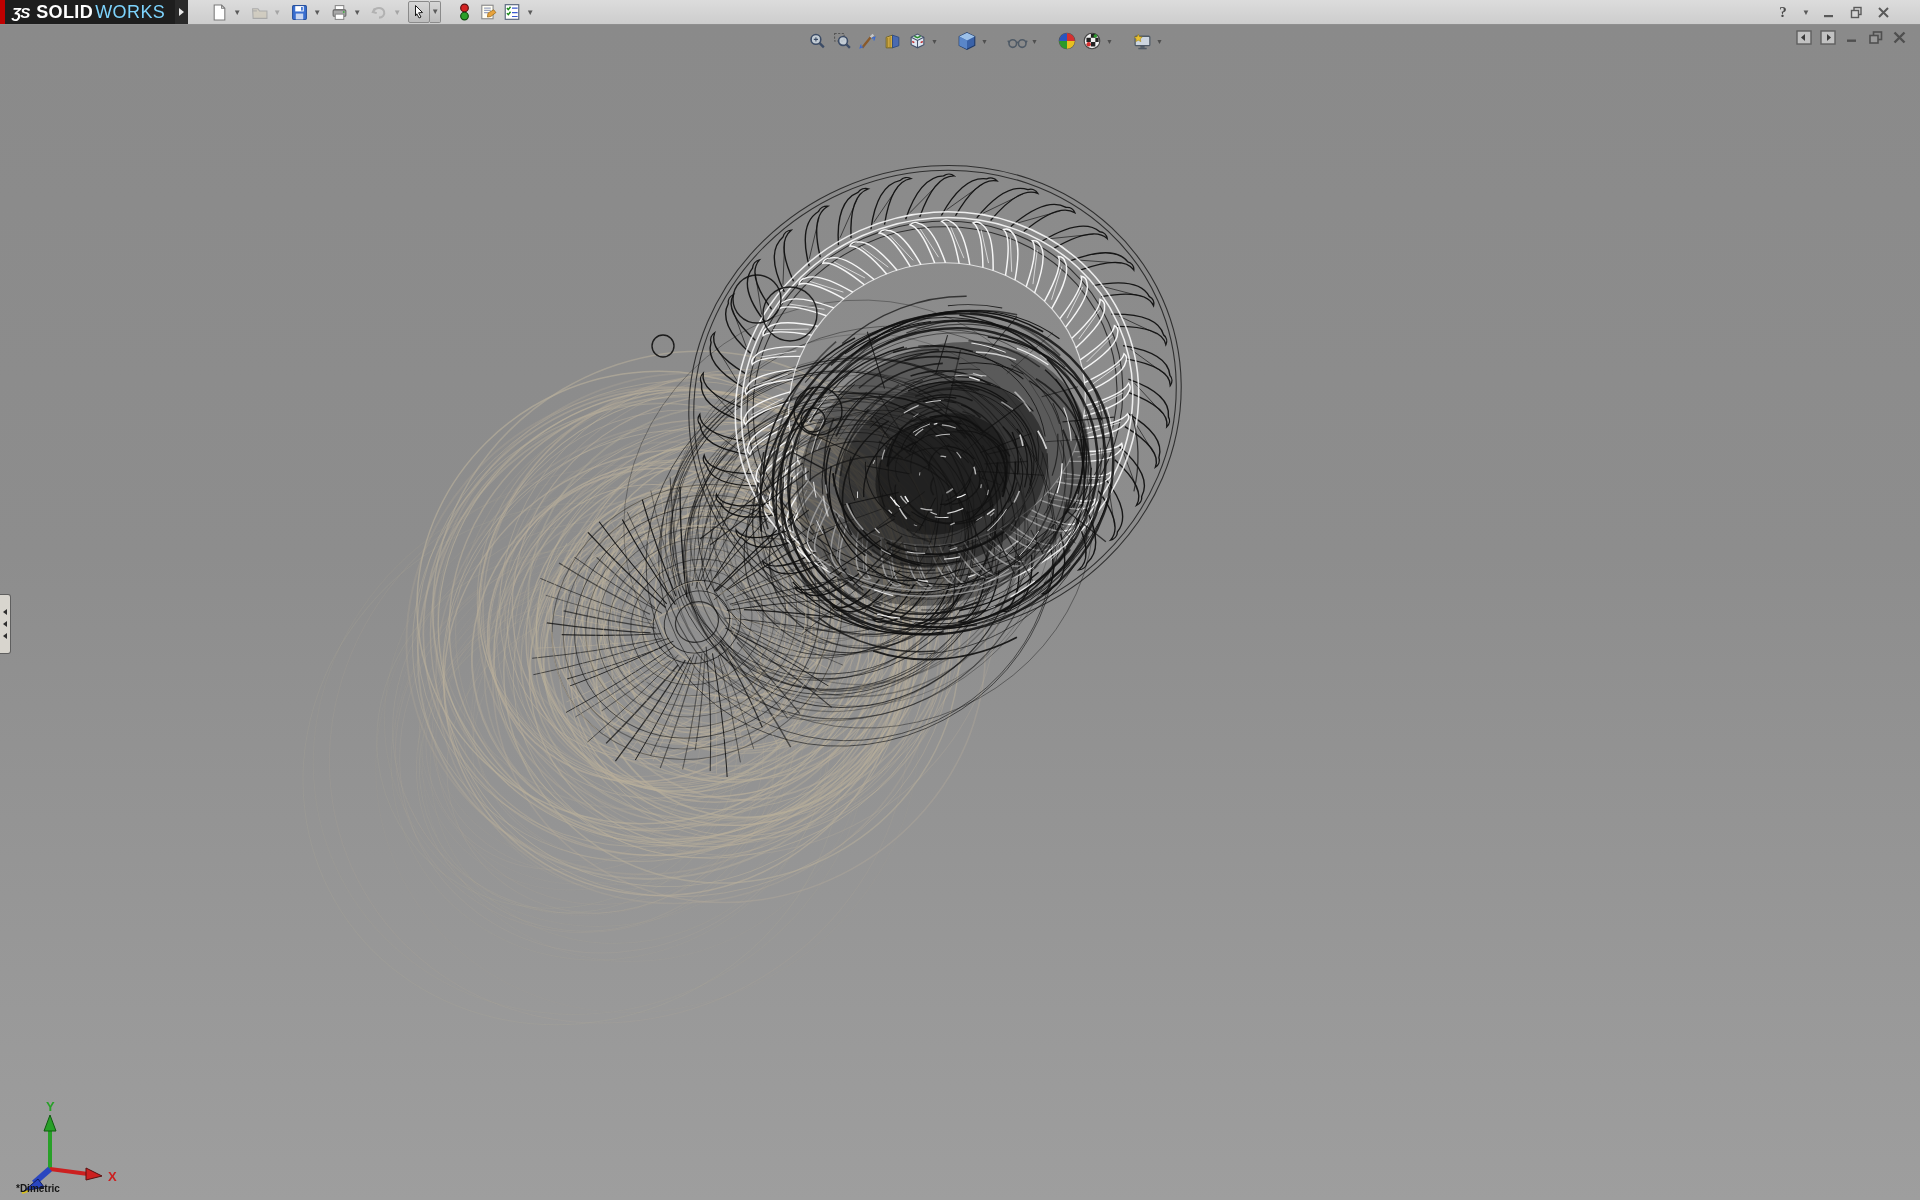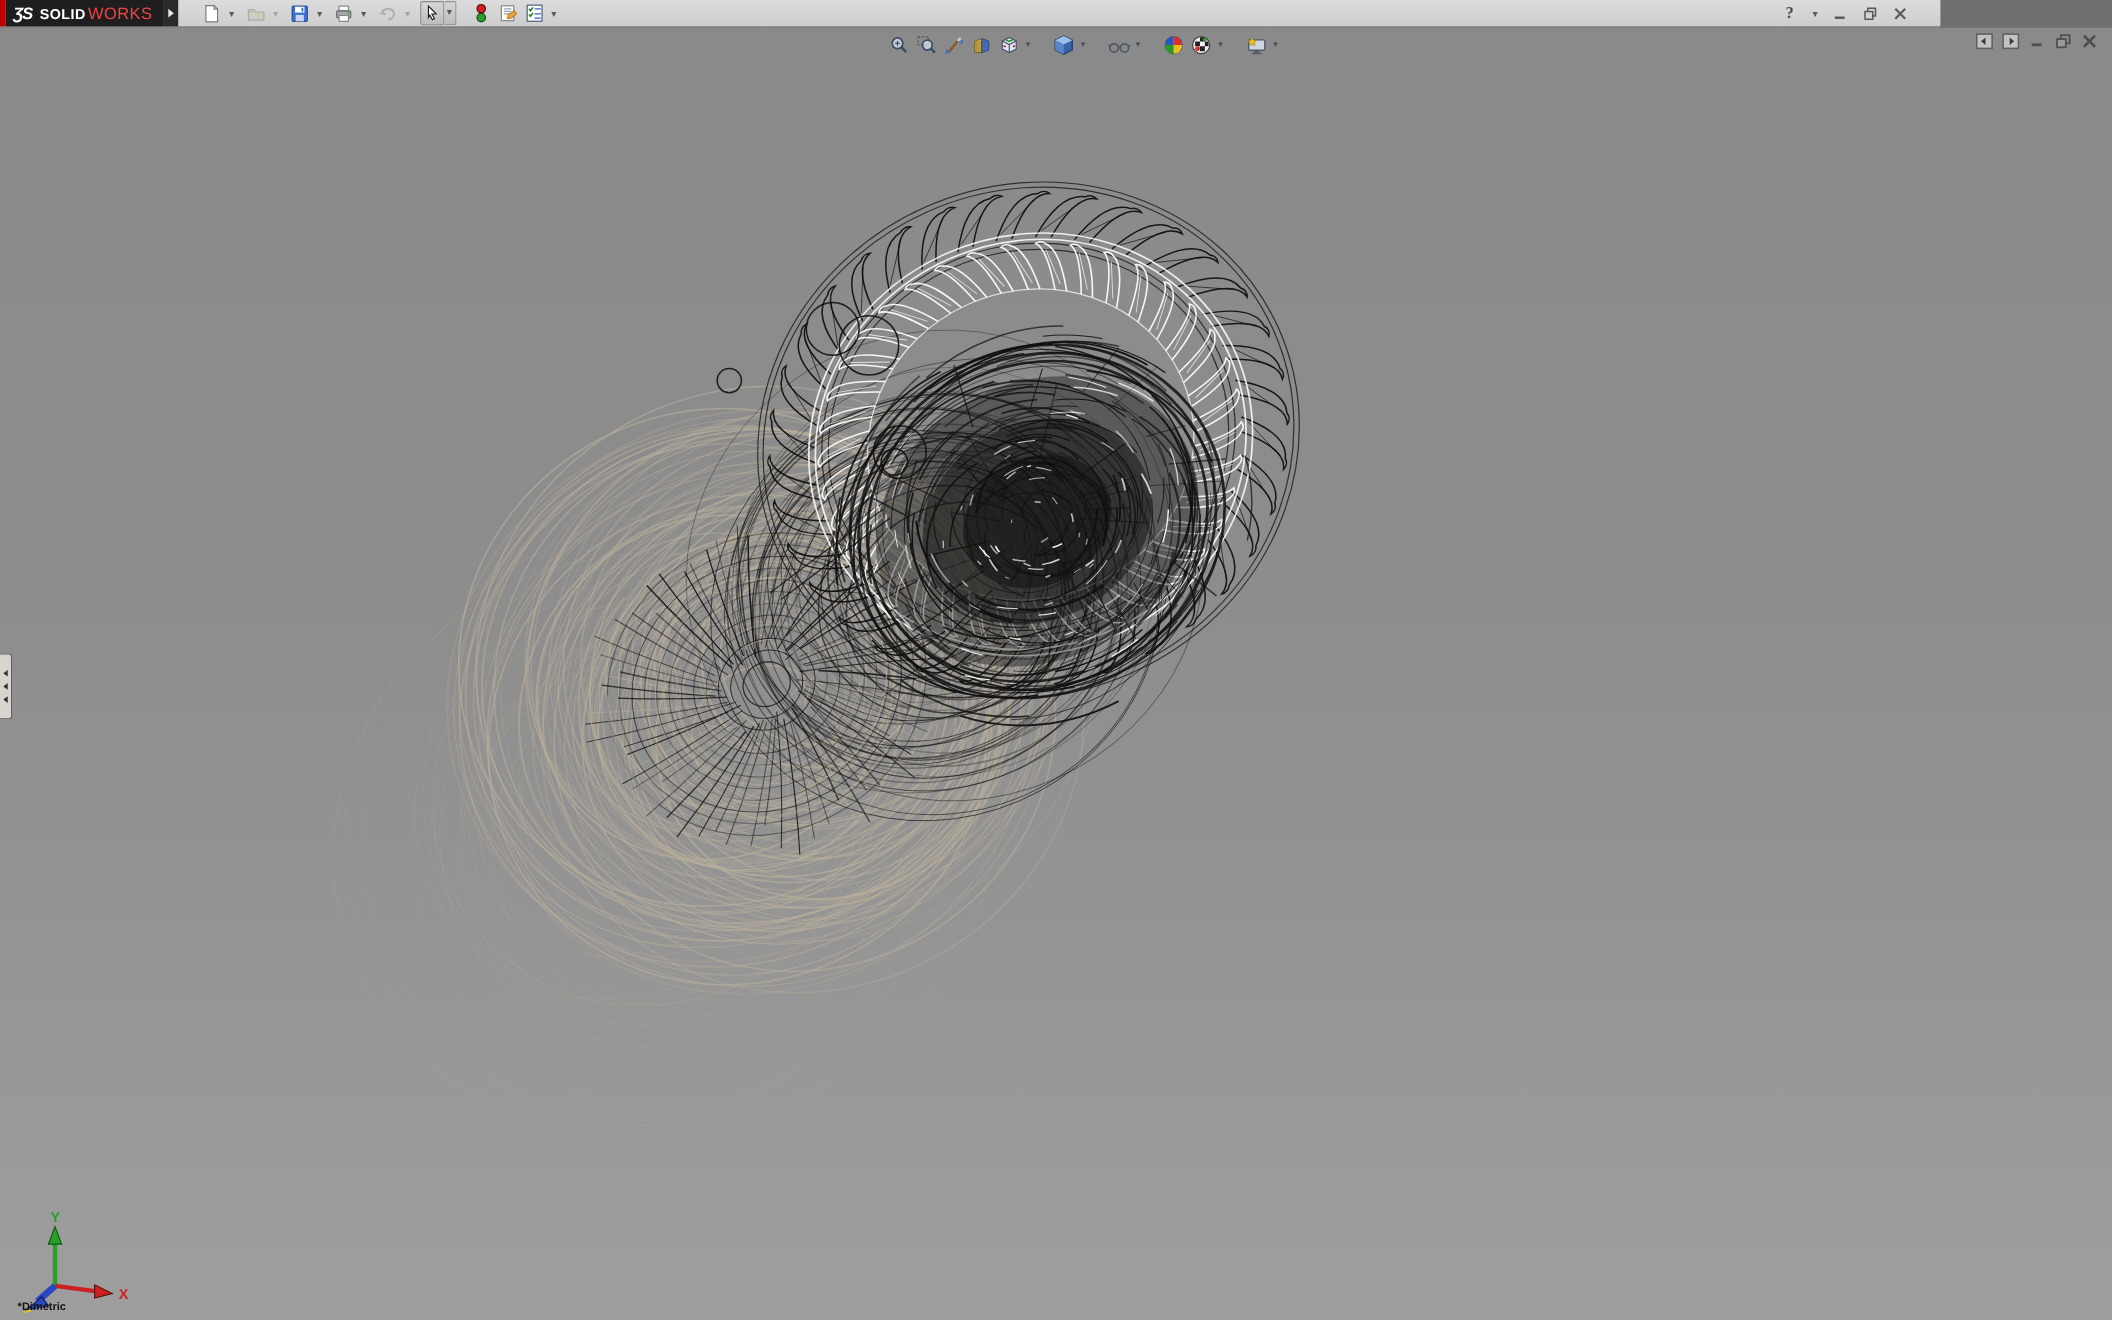--- a/index.html
+++ b/index.html
@@ -1,28 +1,28 @@
 <!DOCTYPE html>
 <html><head>
 <meta charset="utf-8">
 <style>
   html,body{margin:0;padding:0;background:#6f6f6f;}
   .app{position:relative;width:1920px;height:1200px;overflow:hidden;
        font-family:"Liberation Sans",sans-serif;user-select:none;}
 
   
-  .titlebar{position:absolute;left:0;top:0;width:1764px;height:24px;
+  .titlebar{position:absolute;left:0;top:0;width:1920px;height:24px;
     background:linear-gradient(#dcdcdc,#cdcdcd);border-bottom:1px solid #8f8f8f;
     display:flex;align-items:center;}
   .redstripe{width:5px;height:24px;background:#c00000;}
   .logo{height:24px;background:#1e1e1e;display:flex;align-items:center;
     padding:0 10px 0 7px;gap:7px;}
   .logo .mark{color:#fff;font-style:italic;font-weight:bold;font-size:15px;letter-spacing:-1px;}
-  .logo .bold{color:#fff;font-weight:bold;font-size:13px;letter-spacing:.4px;}
-  .logo .light{color:#ef4444;font-weight:normal;font-size:15px;letter-spacing:.4px;margin-left:-5px;}
+  .logo .bold{color:#fff;font-weight:bold;font-size:18px;letter-spacing:.4px;}
+  .logo .light{color:#7dd3fc;font-weight:normal;font-size:18px;letter-spacing:.4px;margin-left:-5px;}
   .logo-expand{width:13px;height:24px;background:#2a2a2a;display:flex;align-items:center;justify-content:center;}
   .logo-expand .tri-r{width:0;height:0;border-top:4px solid transparent;border-bottom:4px solid transparent;border-left:5px solid #e8e8e8;}
 
   .tb-row{display:flex;align-items:center;margin-left:20px;gap:2px;}
   .tbtn{width:20px;height:20px;display:flex;align-items:center;justify-content:center;border:1px solid transparent;}
   .tbtn.active{background:linear-gradient(#d6d6d6,#bdbdbd);border:1px solid #8a8a8a;border-radius:2px;}
   .caret{font-size:8px;color:#5a5a5a;width:10px;text-align:center;margin-right:4px;}
   .caret.dis{color:#a5a5a5;}
   .caret.boxed{border:1px solid #8a8a8a;border-left:none;height:20px;line-height:20px;
      background:linear-gradient(#d6d6d6,#bdbdbd);border-radius:0 2px 2px 0;margin-left:-2px;}

